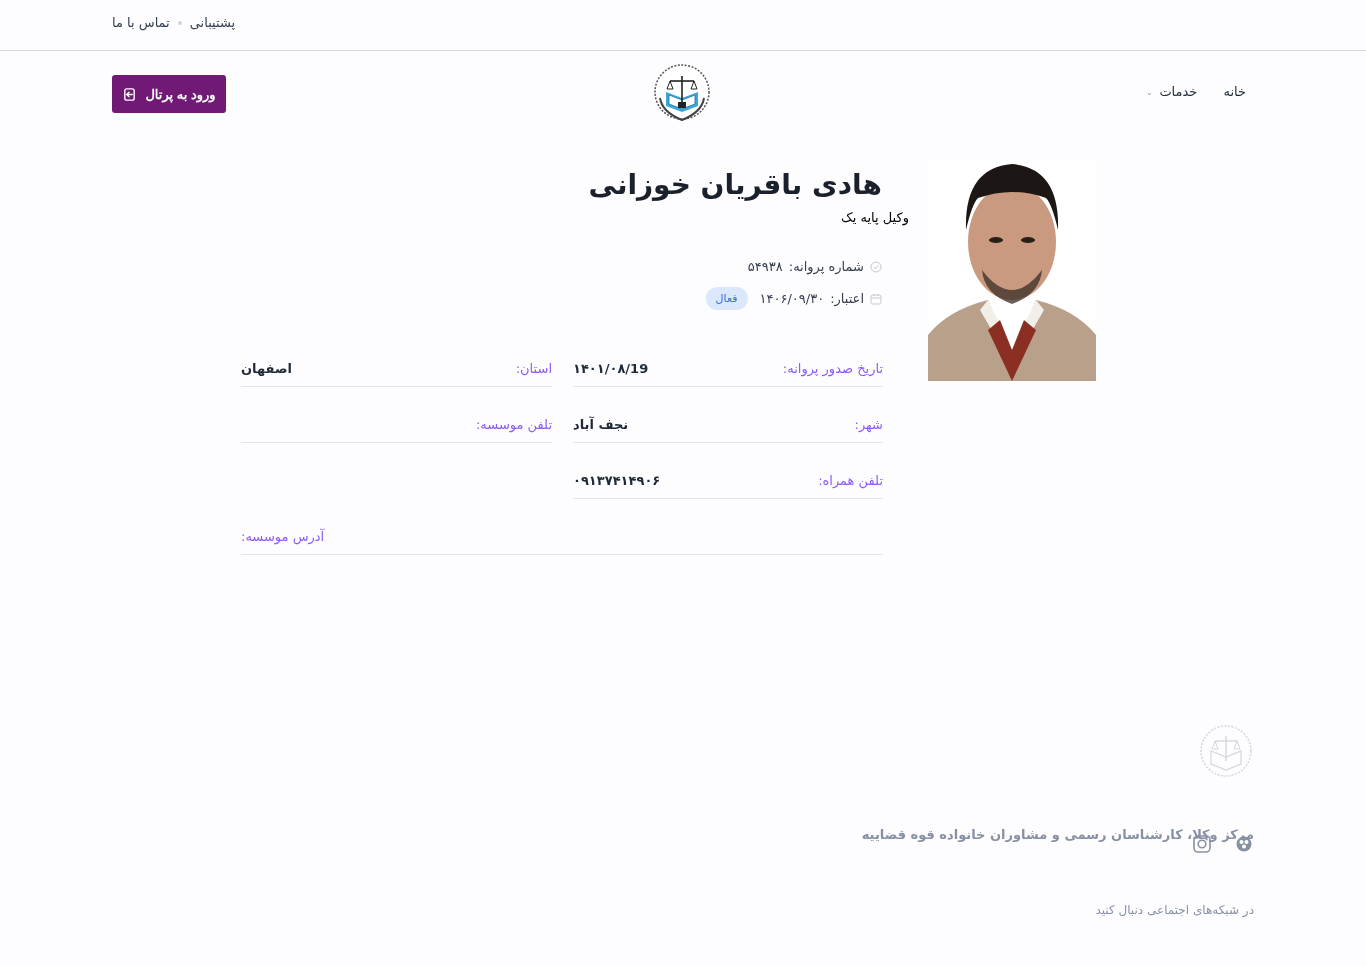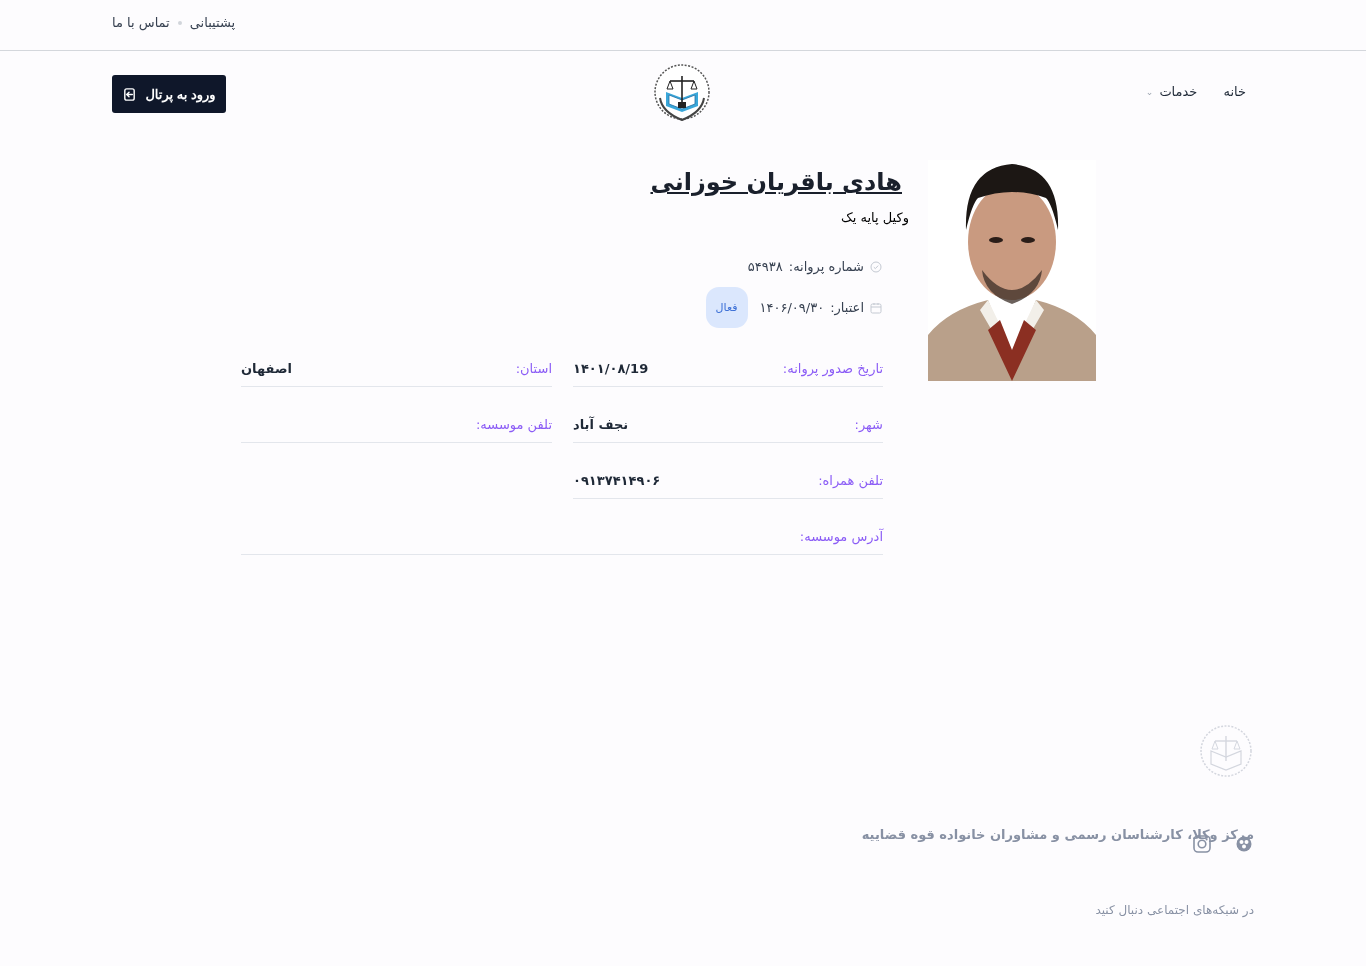--- a/index.html
+++ b/index.html
@@ -25,37 +25,37 @@
   .navbar { position: absolute; left: 0; top: 52px; width: 1366px; height: 84px; }
   .nav-menu {
     position: absolute; right: 120px; top: 32px;
     display: flex; align-items: center; gap: 26px; font-size: 13px; color: #1f2937;
   }
   .nav-menu .item { display: flex; align-items: center; gap: 6px; }
   .nav-menu .chev { font-size: 9px; color: #9ca3af; }
   .logo { position: absolute; left: 652px; top: 10px; width: 60px; height: 62px; }
   .portal-btn {
     position: absolute; left: 112px; top: 23px; width: 114px; height: 38px;
-    background: #0f172a; color: #fff; border-radius: 3px;
+    background: #701a75; color: #fff; border-radius: 3px;
     display: flex; align-items: center; justify-content: center; gap: 8px;
     font-size: 13px; font-weight: bold; border: none;
   }
   .portal-btn svg { width: 15px; height: 15px; }
 
   .photo { position: absolute; left: 928px; top: 160px; width: 168px; height: 221px; background: #fff; overflow: hidden; }
 
-  .name { position: absolute; right: 464px; top: 168px; font-size: 24px; font-weight: bold; color: #1a202c; white-space: nowrap; text-decoration: underline; }
+  .name { position: absolute; right: 484px; top: 168px; font-size: 28px; font-weight: bold; color: #1a202c; white-space: nowrap; }
   .title { position: absolute; right: 457px; top: 210px; font-size: 13px; color: #000000; white-space: nowrap; text-align: center; }
   .meta-row { position: absolute; right: 484px; display: flex; align-items: center; gap: 6px; font-size: 13px; color: #374151; white-space: nowrap; }
   .meta-row .ico { width: 12px; height: 12px; color: #c4c9d2; display: inline-flex; }
   .meta-row.license { top: 259px; }
   .meta-row.valid { top: 287px; }
   .badge {
     background: #dbe7fd; color: #3b6fd6; font-size: 11px;
-    border-radius: 13px; padding: 14px 10px; margin-right: 6px;
+    border-radius: 13px; padding: 5px 10px; margin-right: 6px;
   }
 
   .field {
     position: absolute; height: 36px; border-bottom: 1px solid #e3e6ec;
     display: flex; justify-content: space-between; align-items: center;
     font-size: 13px;
   }
   .field .label { color: #8b5cf6; }
   .field .value { color: #1f2937; font-weight: bold; }
 
@@ -168,21 +168,21 @@
 <div class="field" style="left:241px; width:311px; top:407px;">
   <span class="label">تلفن موسسه:</span>
   <span class="value"></span>
 </div>
 
 <div class="field" style="left:573px; width:310px; top:463px;">
   <span class="label">تلفن همراه:</span>
   <span class="value">۰۹۱۳۷۴۱۴۹۰۶</span>
 </div>
 
-<div class="field" style="left:241px; width:642px; top:519px;">
+<div class="field" style="left:241px; width:642px; top:519px;justify-content:flex-end;">
   <span class="label">آدرس موسسه:</span>
   <span class="value"></span>
 </div>
 
 <div class="footer-logo">
   <svg viewBox="0 0 56 56" width="56" height="56">
     <circle cx="28" cy="28" r="25" fill="none" stroke="#8891a4" stroke-width="1.5" stroke-dasharray="2 1.5"></circle>
     <path d="M13 28 L28 34 L43 28 L43 41 L28 47 L13 41 Z" fill="none" stroke="#8891a4" stroke-width="1.2"></path>
     <line x1="28" y1="13" x2="28" y2="38" stroke="#8891a4" stroke-width="1.4"></line>
     <line x1="17" y1="18" x2="39" y2="18" stroke="#8891a4" stroke-width="1.4"></line>

